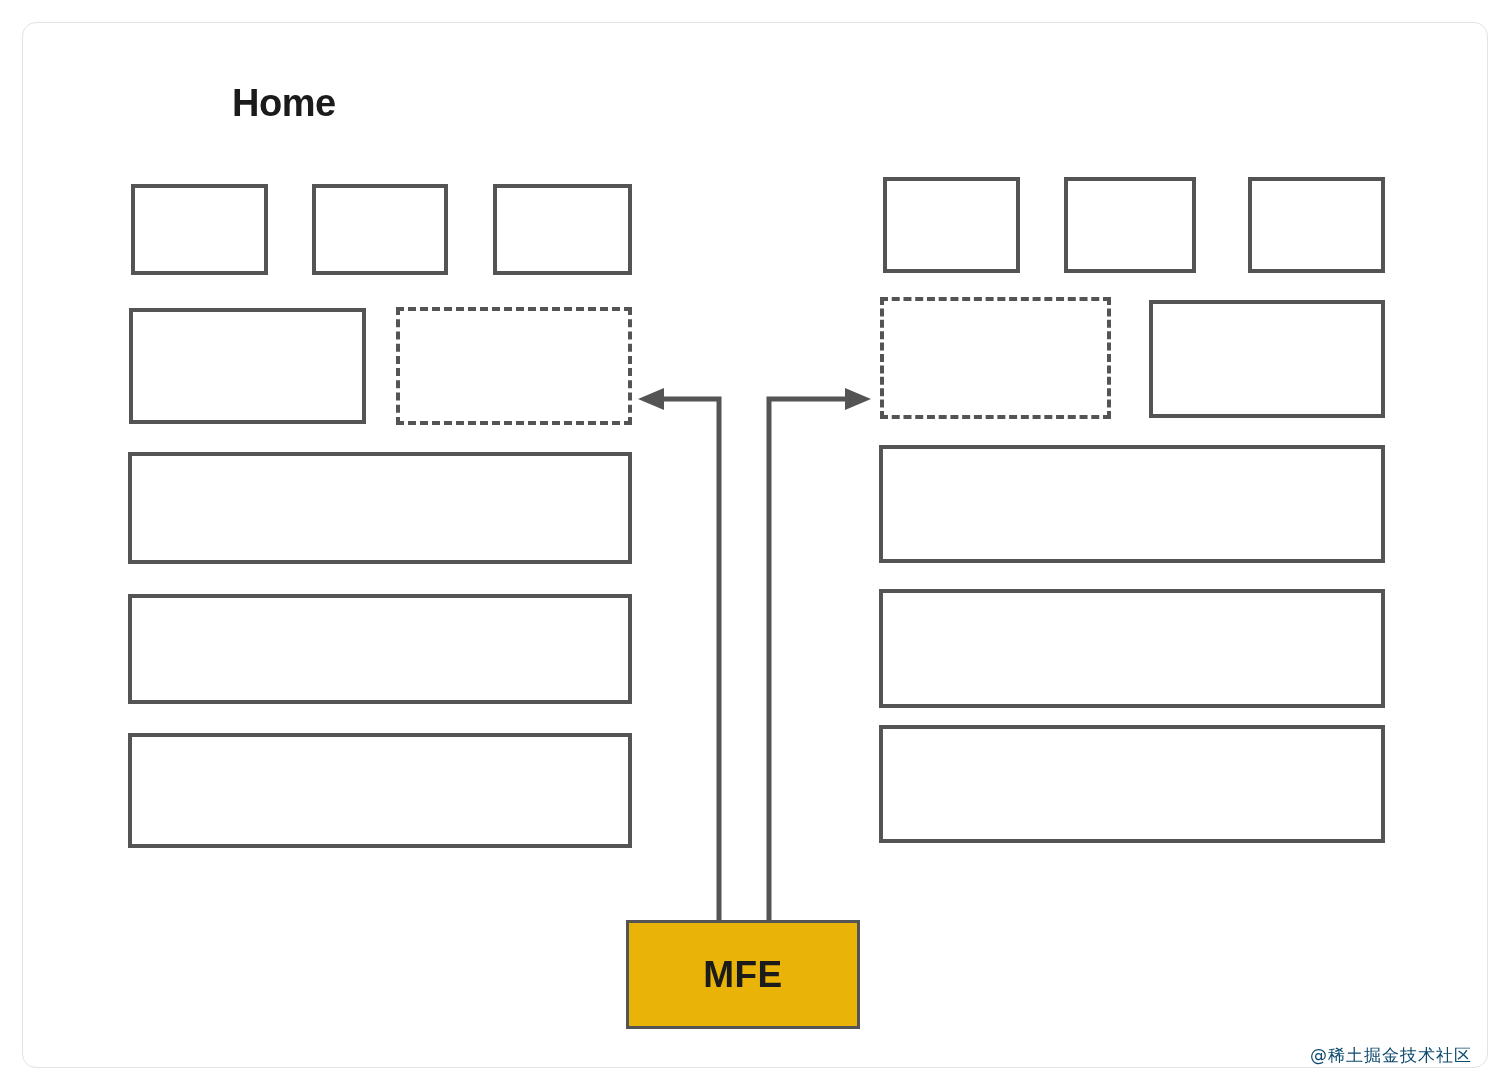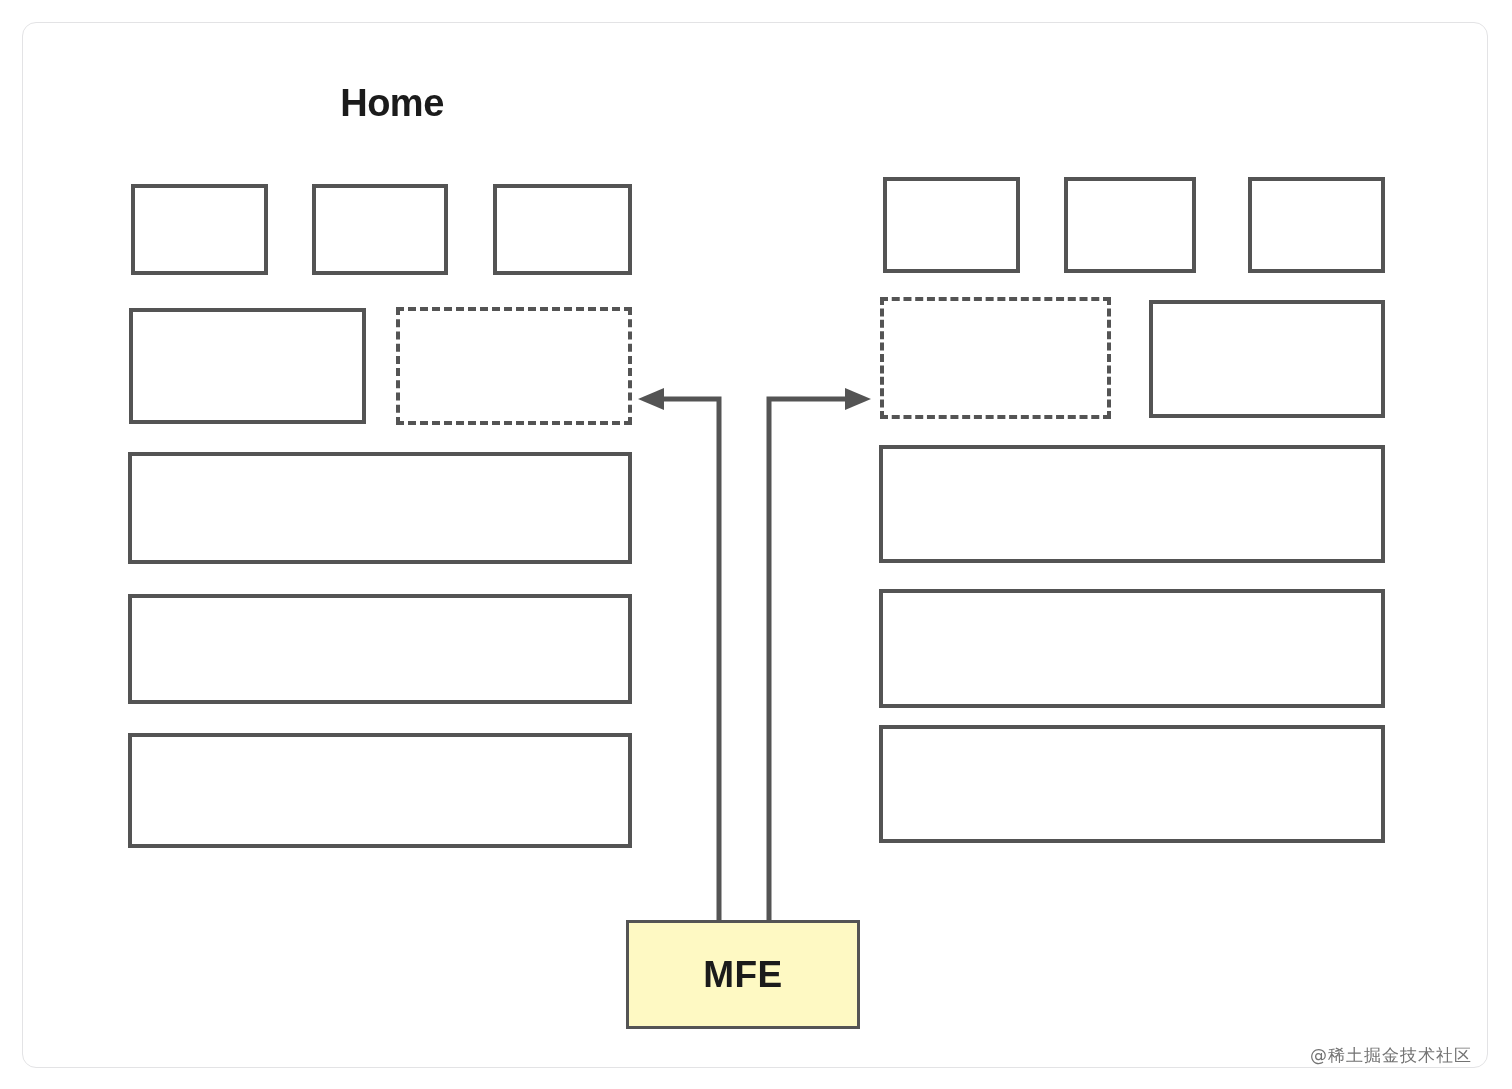--- a/index.html
+++ b/index.html
@@ -35,21 +35,20 @@
     background: #ffffff;
   }
 
   
   .col-title {
     position: absolute;
     font-size: 38px;
     font-weight: bold;
     color: #1b1b1b;
     letter-spacing: -0.5px;
-    text-align: center;
     white-space: nowrap;
     line-height: 1;
   }
   #title-home   { left: 232px;  top: 84px;  width: 320px; }
   #title-search { left: 972px;  top: 84px;  width: 320px; }
 
   
   .blk {
     position: absolute;
     box-sizing: border-box;
@@ -63,21 +62,21 @@
 
   
   .mfe-box {
     position: absolute;
     left: 626px;
     top: 920px;
     width: 234px;
     height: 109px;
     box-sizing: border-box;
     border: 3px solid #545454;
-    background: #fef9c3;
+    background: #eab308;
     display: flex;
     align-items: center;
     justify-content: center;
   }
   .mfe-label {
     font-size: 37px;
     font-weight: bold;
     color: #1b1b1b;
     letter-spacing: 0.5px;
     line-height: 1;
@@ -92,21 +91,21 @@
     height: 1089px;
     pointer-events: none;
   }
 
   
   .watermark {
     position: absolute;
     right: 40px;
     bottom: 22px;
     font-size: 17px;
-    color: #737373;
+    color: #0c4a6e;
     font-family: "DejaVu Sans", sans-serif;
     white-space: nowrap;
     letter-spacing: 1px;
   }
 </style>
 </head>
 <body>
 
 <div id="stage">
 

